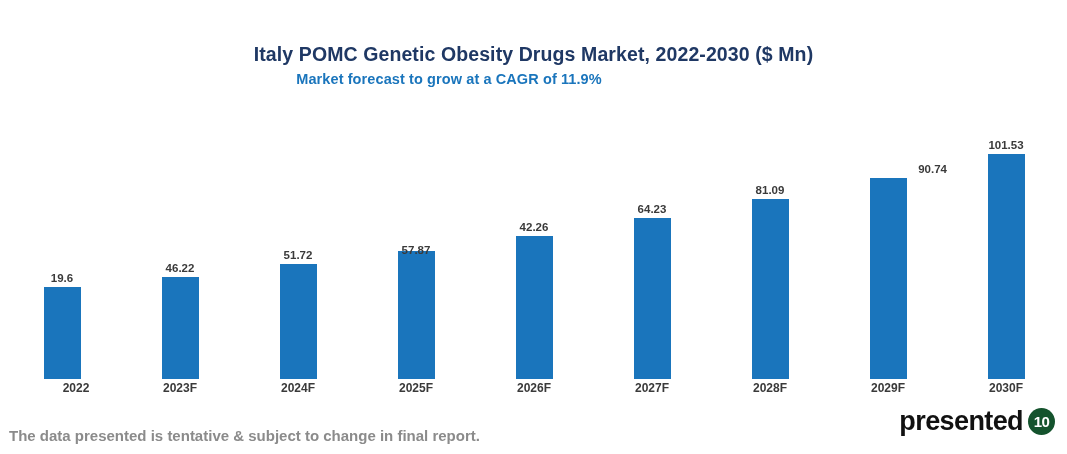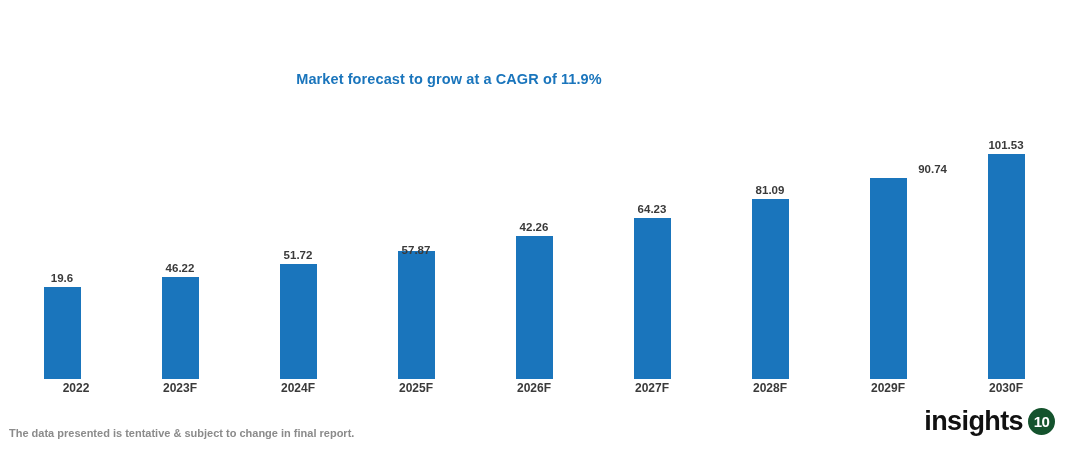--- a/index.html
+++ b/index.html
@@ -95,21 +95,21 @@
     font-weight: bold;
     color: #3a3a3a;
     white-space: nowrap;
   }
 
   
   #footer-note {
     position: absolute;
     left: 9px;
     top: 427px;
-    font-size: 11px;
+    font-size: 15px;
     font-weight: bold;
     color: #8b8b8b;
     white-space: nowrap;
   }
   #brand-logo {
     position: absolute;
     right: 12px;
     top: 408px;
     display: flex;
     align-items: center;
@@ -134,20 +134,21 @@
     align-items: center;
     justify-content: center;
     letter-spacing: -0.5px;
   }
 </style>
 </head>
 <body>
 
 <div id="page">
 
+  <div id="chart-title">Italy POMC Genetic Obesity Drugs Market, 2022-2030 ($ Mn)</div>
 
   <div id="chart-subtitle">Market forecast to grow at a CAGR of 11.9%</div>
 
   <div id="plot">
     <div id="bars">
         <div class="bar-slot" style="left: 3px;">
           <div class="bar" title="2022: 41.3" style="height: 91.5208px; background: rgb(26, 117, 188);"></div>
           <div class="bar-value" style="bottom: 94.5208px; color: rgb(58, 58, 58);">19.6</div>
         </div>
         <div class="bar-slot" style="left: 121px;">
@@ -194,17 +195,17 @@
       <div class="cat-label" style="left: 475px;">2026F</div>
       <div class="cat-label" style="left: 593px;">2027F</div>
       <div class="cat-label" style="left: 711px;">2028F</div>
       <div class="cat-label" style="left: 829px;">2029F</div>
       <div class="cat-label" style="left: 947px;">2030F</div>
     </div>
 
   <div id="footer-note">The data presented is tentative &amp; subject to change in final report.</div>
 
   <div id="brand-logo">
-    <span id="brand-name">insights</span>
+    <span id="brand-name">presented</span>
     <span id="brand-badge">10</span>
   </div>
 
 </div>
 
 </body></html>

